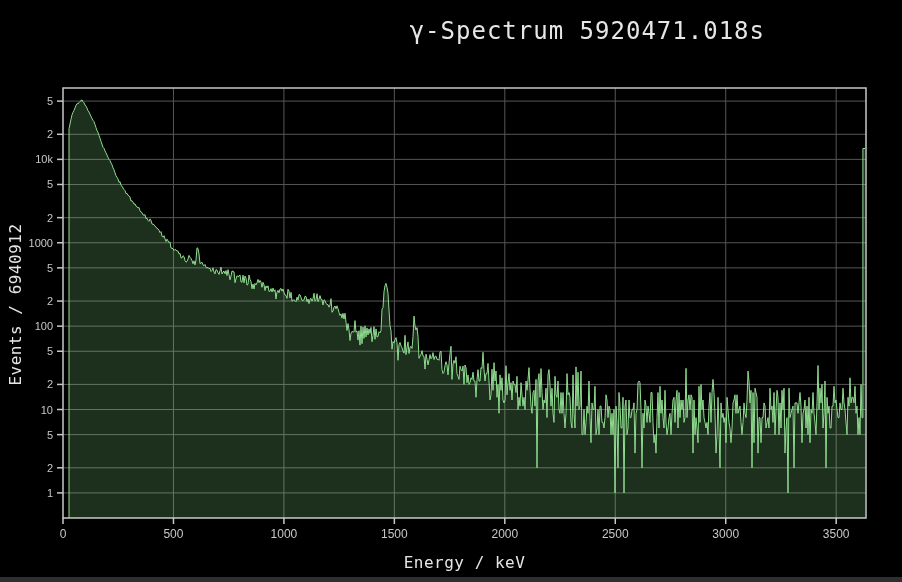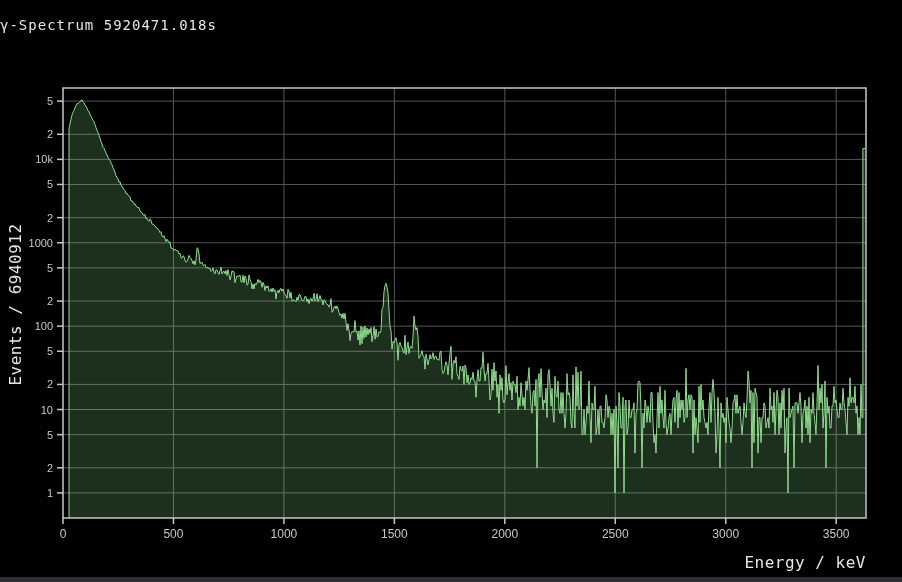--- a/index.html
+++ b/index.html
@@ -1,19 +1,19 @@
 <!DOCTYPE html>
 <html><head>
 <meta charset="utf-8">
 <style>
   html,body{margin:0;padding:0;background:#000;}
   body{width:902px;height:582px;position:relative;overflow:hidden;
        font-family:"DejaVu Sans Mono","Liberation Mono",monospace;}
-  #title{position:absolute;top:17px;left:0;width:765px;text-align:left;
-         color:#e6e6e6;font-size:14px;letter-spacing:1px;white-space:pre;}
+  #title{position:absolute;top:17px;left:0;width:765px;text-align:right;
+         color:#e6e6e6;font-size:24px;letter-spacing:1px;white-space:pre;}
   #ylabel{position:absolute;left:-75px;top:295px;width:180px;text-align:center;
           color:#dcdcdc;font-size:16px;transform:rotate(-90deg);transform-origin:center;
           letter-spacing:0.5px;white-space:pre;}
   #xlabel{position:absolute;top:553px;left:63px;width:803px;text-align:center;
           color:#dcdcdc;font-size:16px;letter-spacing:0.5px;white-space:pre;}
   #plot{position:absolute;left:0;top:0;}
   #bottomstrip{position:absolute;left:0;bottom:0;width:902px;height:5px;}
   text.tick{font-family:"Liberation Sans","DejaVu Sans",sans-serif;}
 </style>
 </head>
@@ -87,14 +87,14 @@
     <text x="394.3617606602476" y="538" fill="#c8c8c8" font-size="12" text-anchor="middle" class="tick">1500</text>
     <line x1="504.8156808803301" x2="504.8156808803301" y1="518" y2="524" stroke="#c8c8c8" stroke-width="1.5"></line>
     <text x="504.8156808803301" y="538" fill="#c8c8c8" font-size="12" text-anchor="middle" class="tick">2000</text>
     <line x1="615.2696011004127" x2="615.2696011004127" y1="518" y2="524" stroke="#c8c8c8" stroke-width="1.5"></line>
     <text x="615.2696011004127" y="538" fill="#c8c8c8" font-size="12" text-anchor="middle" class="tick">2500</text>
     <line x1="725.7235213204953" x2="725.7235213204953" y1="518" y2="524" stroke="#c8c8c8" stroke-width="1.5"></line>
     <text x="725.7235213204953" y="538" fill="#c8c8c8" font-size="12" text-anchor="middle" class="tick">3000</text>
     <line x1="836.1774415405777" x2="836.1774415405777" y1="518" y2="524" stroke="#c8c8c8" stroke-width="1.5"></line>
     <text x="836.1774415405777" y="538" fill="#c8c8c8" font-size="12" text-anchor="middle" class="tick">3500</text>
   </svg>
-<div id="xlabel" style="color: rgb(230, 230, 230); text-align: right;">Energy / keV</div>
+<div id="xlabel" style="color: rgb(230, 230, 230);">Energy / keV</div>
 <div id="bottomstrip" style="background: rgb(47, 47, 51);"></div>
 
 </body></html>

